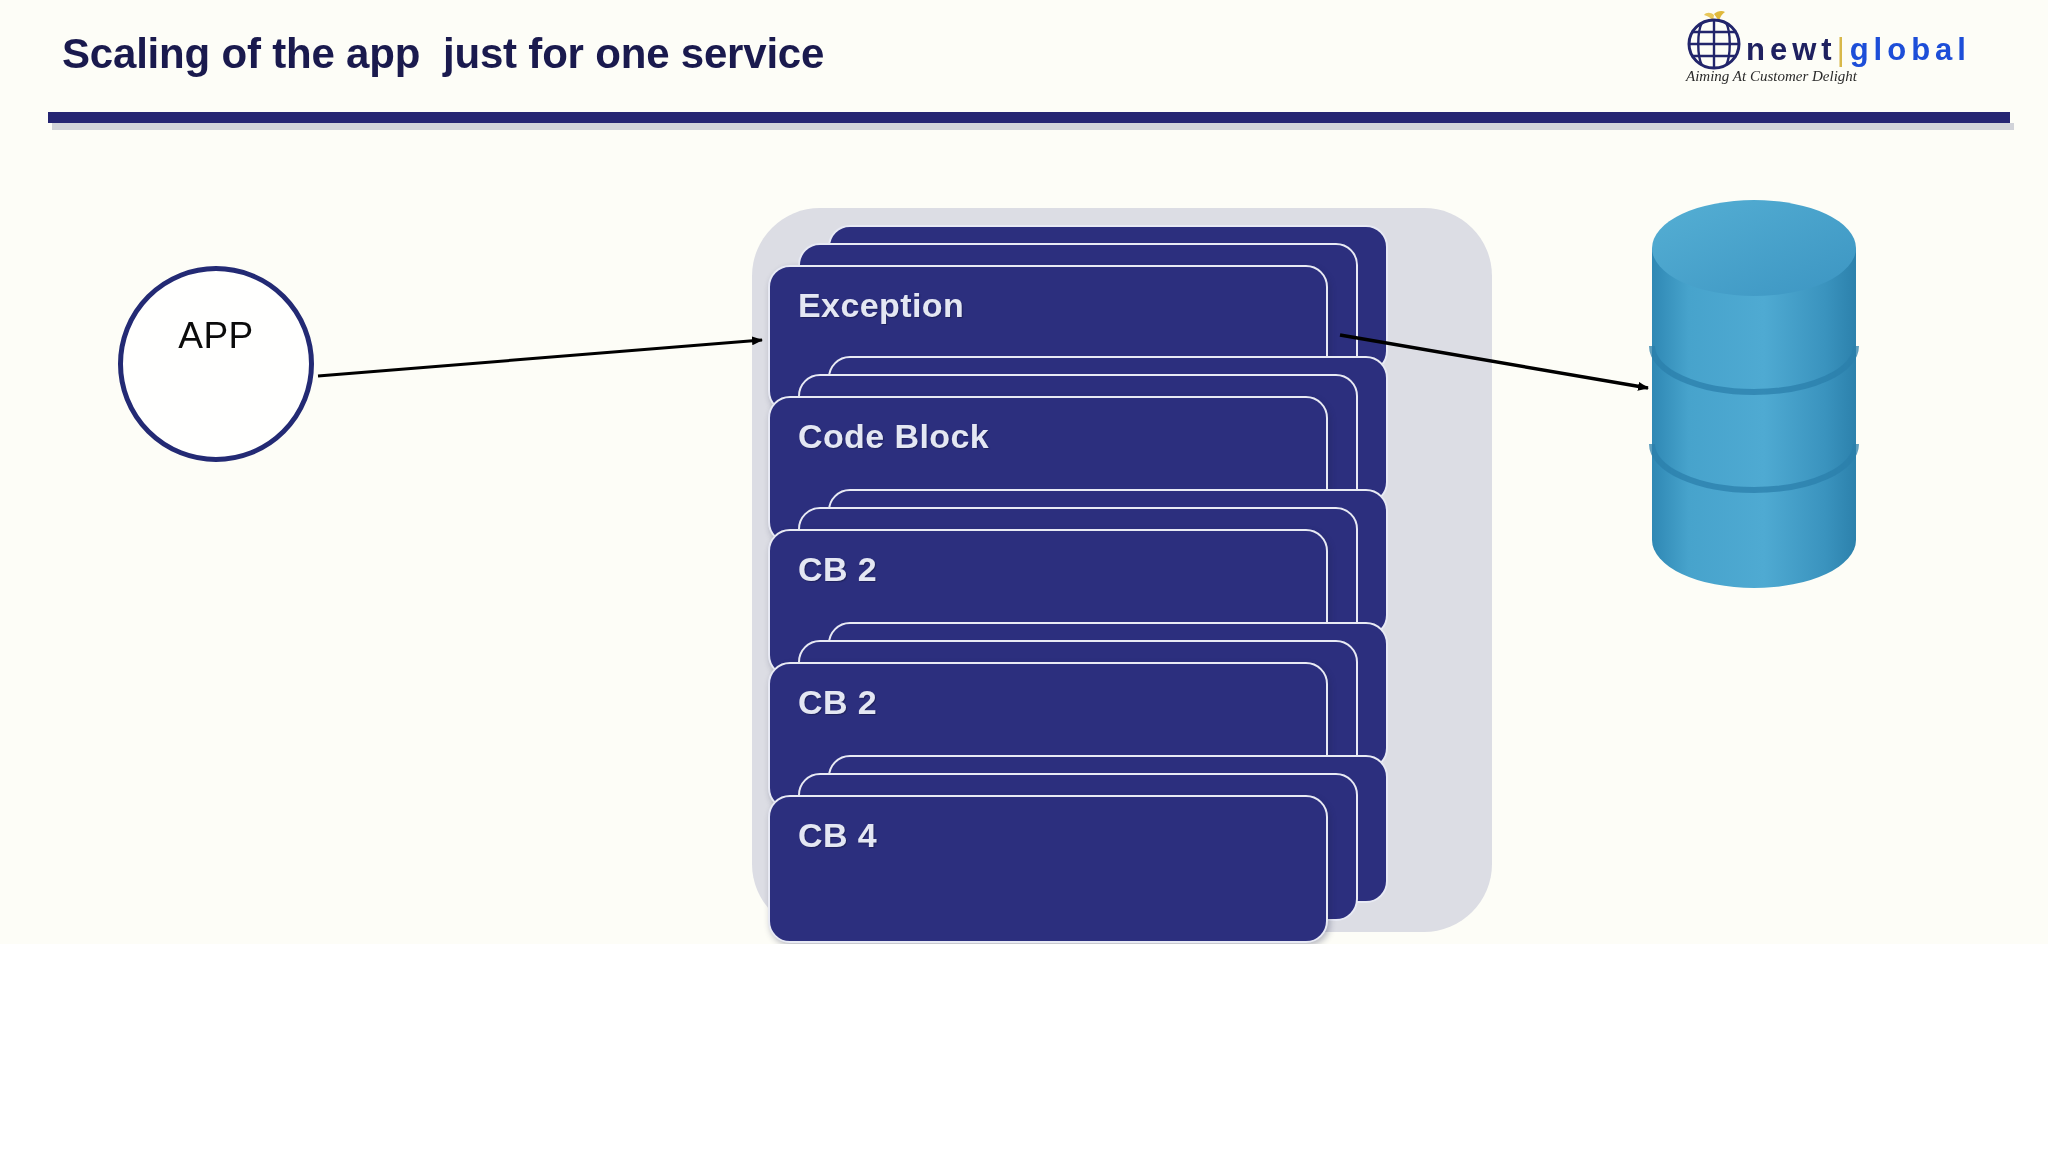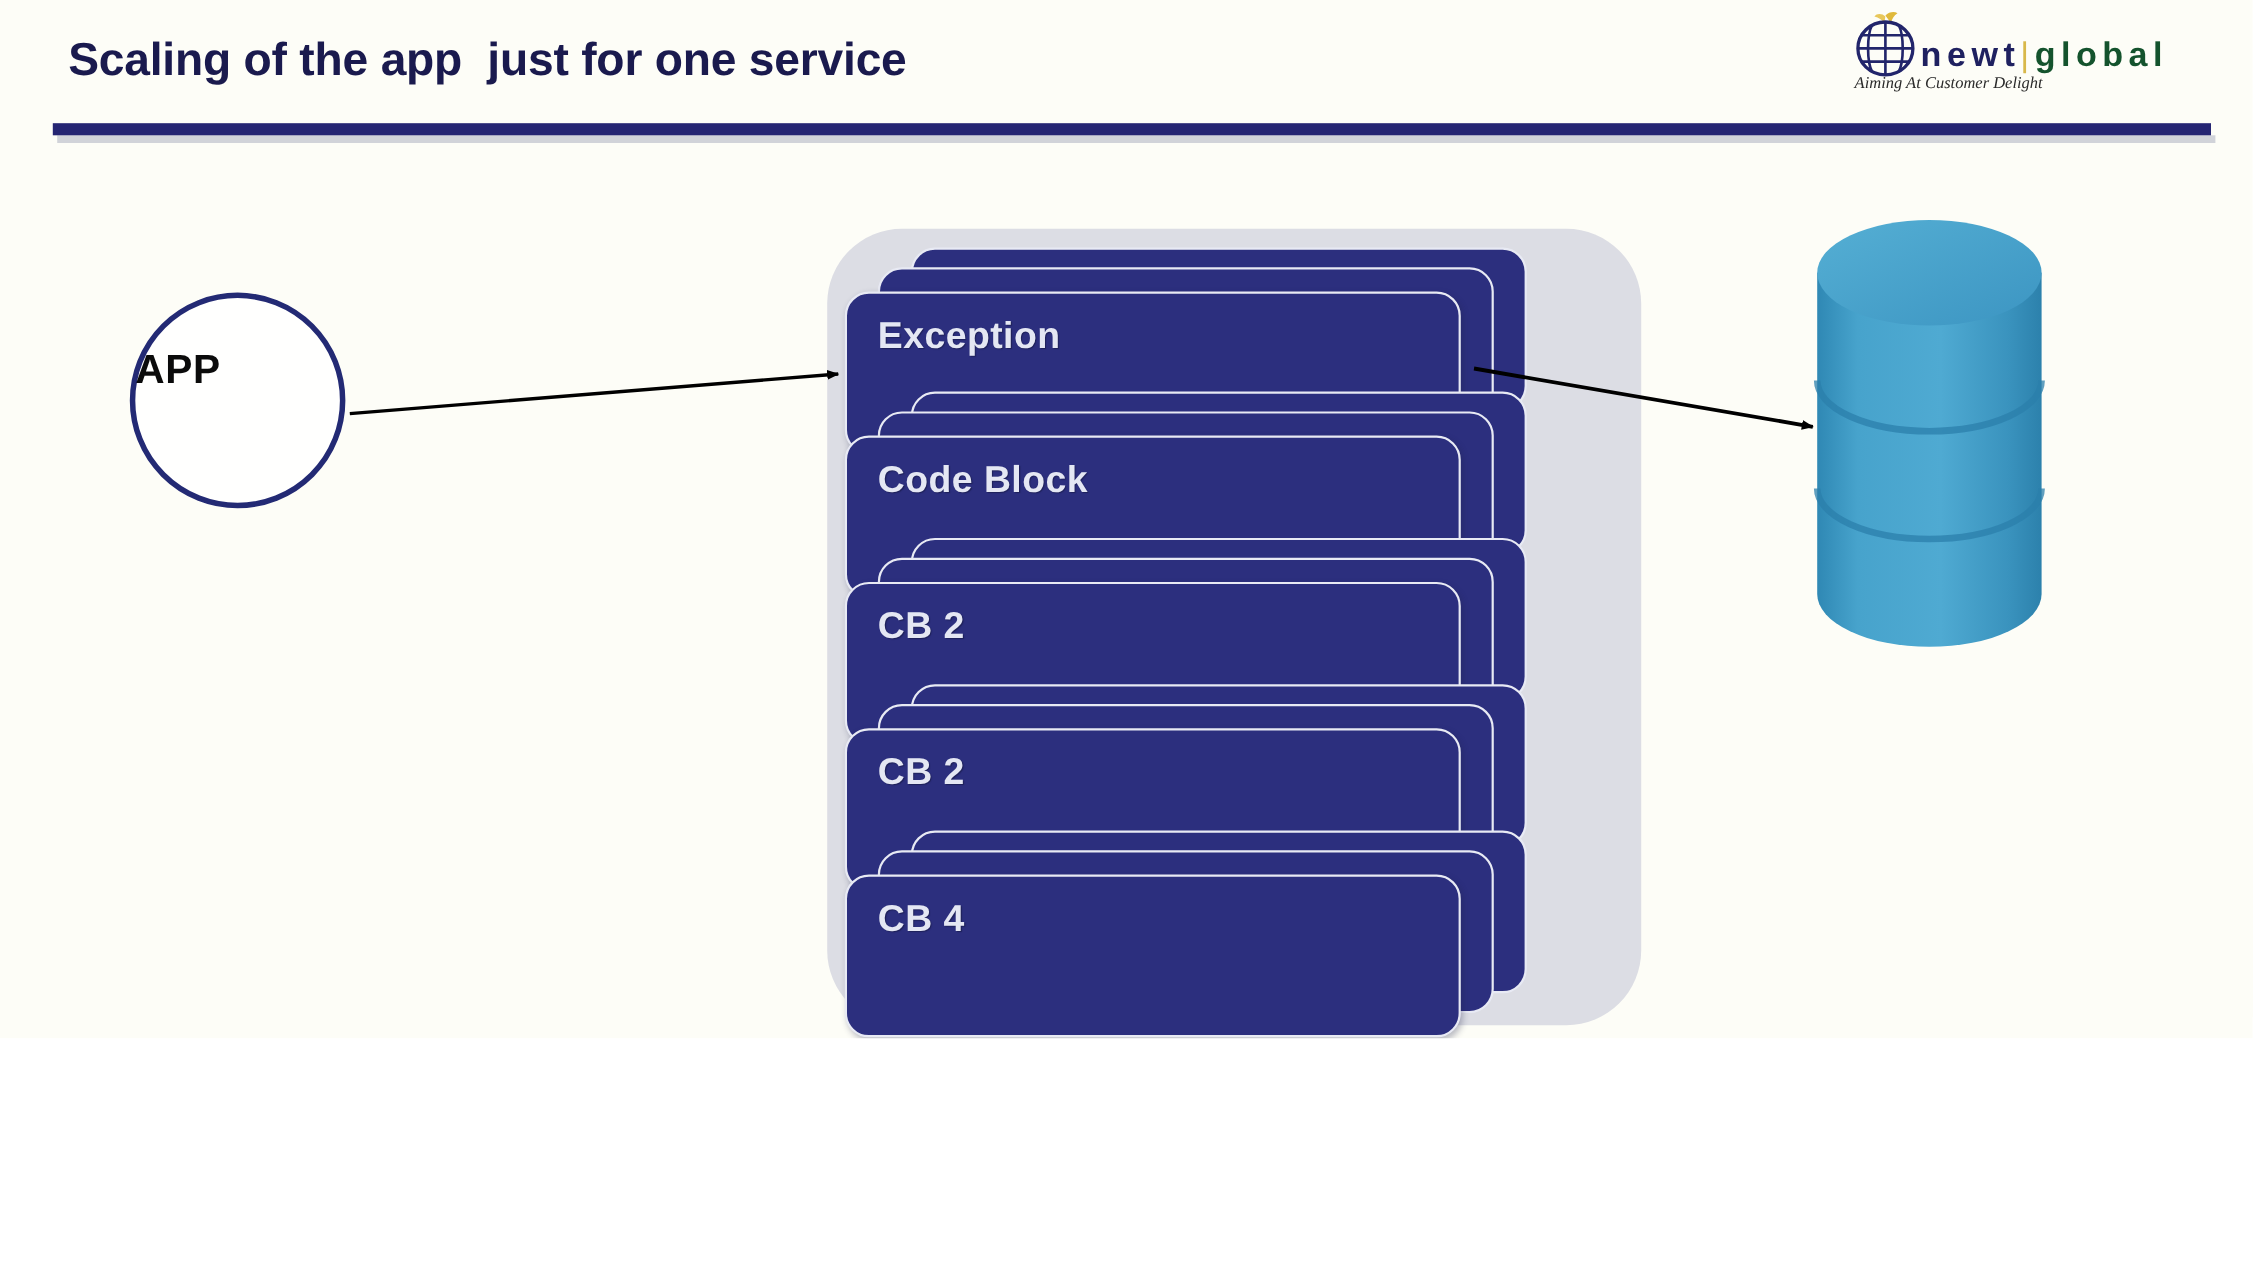--- a/index.html
+++ b/index.html
@@ -71,21 +71,21 @@
     position: absolute;
     left: 68px;
     top: 26px;
     font-size: 31px;
     font-weight: bold;
     letter-spacing: 5px;
     white-space: nowrap;
   }
   #logo-wordmark .lw-newt { color: #1F2160; }
   #logo-wordmark .lw-pipe { color: #D8B84A; font-weight: normal; }
-  #logo-wordmark .lw-global { color: #14532d; }
+  #logo-wordmark .lw-global { color: #1d4ed8; }
   #logo-tagline {
     position: absolute;
     left: 8px;
     top: 62px;
     font-family: "Liberation Serif", serif;
     font-style: italic;
     font-size: 15px;
     color: #2A2A2A;
     white-space: nowrap;
   }
@@ -101,23 +101,23 @@
     border-radius: 50%;
     border: 5px solid #232A74;
     background: #FFFFFE;
     box-sizing: border-box;
   }
   #app-label {
     position: absolute;
     left: 0;
     top: 44px;
     width: 100%;
-    text-align: left;
+    text-align: center;
     font-size: 37px;
-    font-weight: bold;
+    font-weight: normal;
     color: #0B0B0B;
     letter-spacing: 0.5px;
   }
 
   
   #service-container {
     position: absolute;
     left: 752px;
     top: 208px;
     width: 740px;

